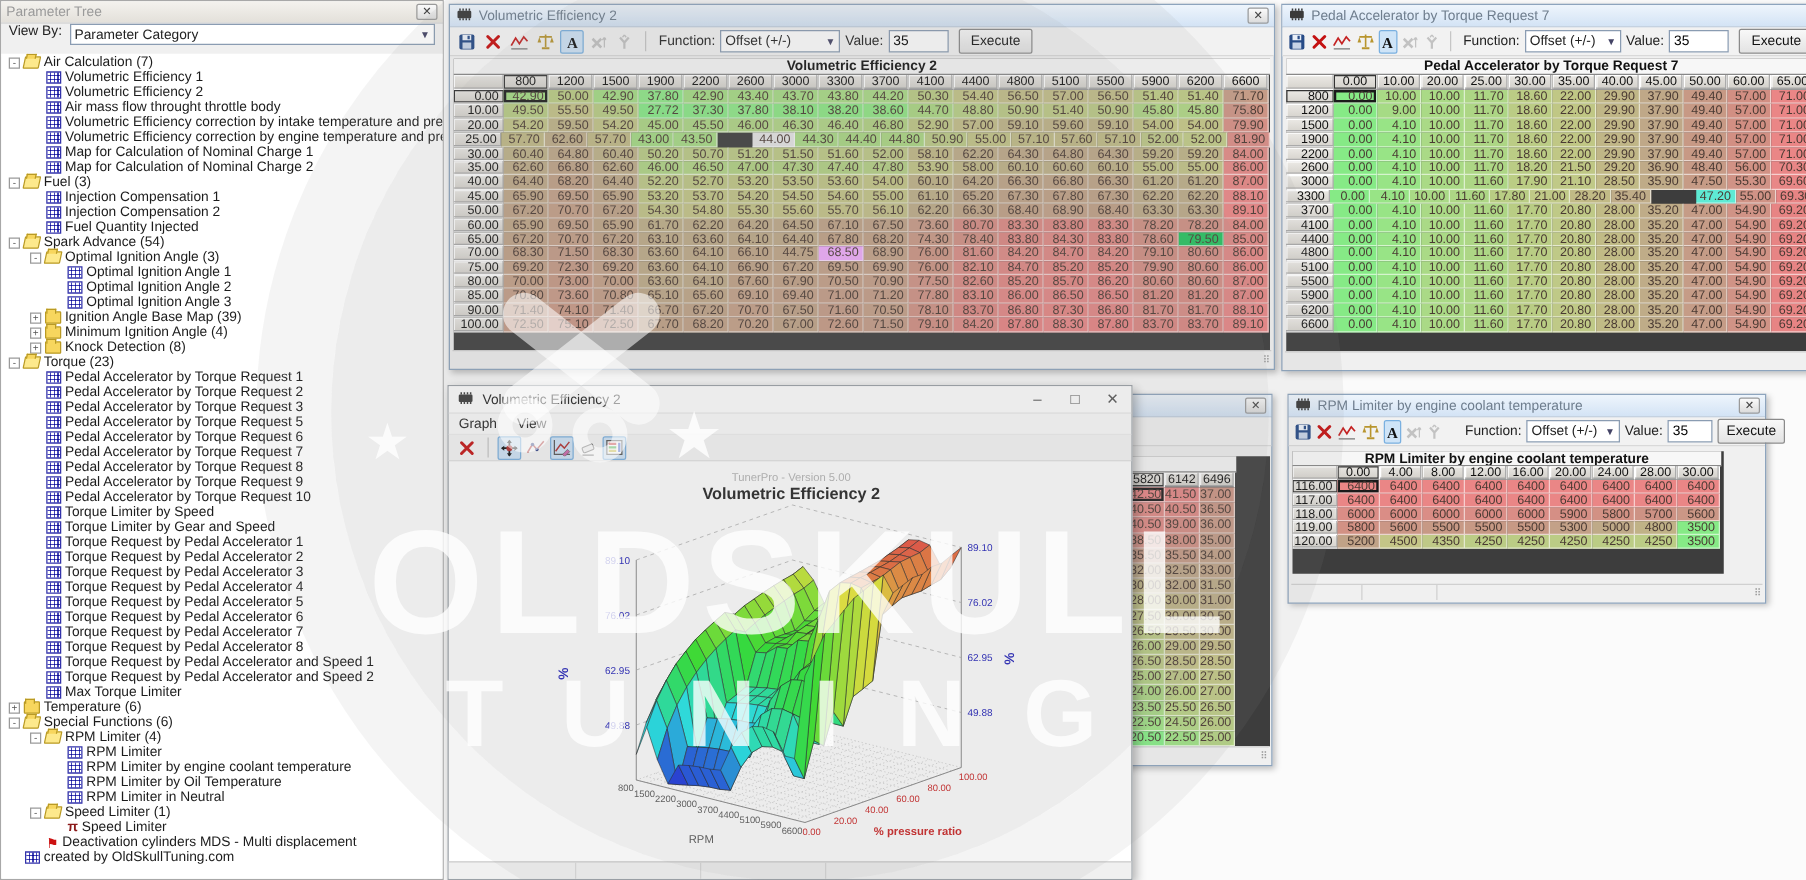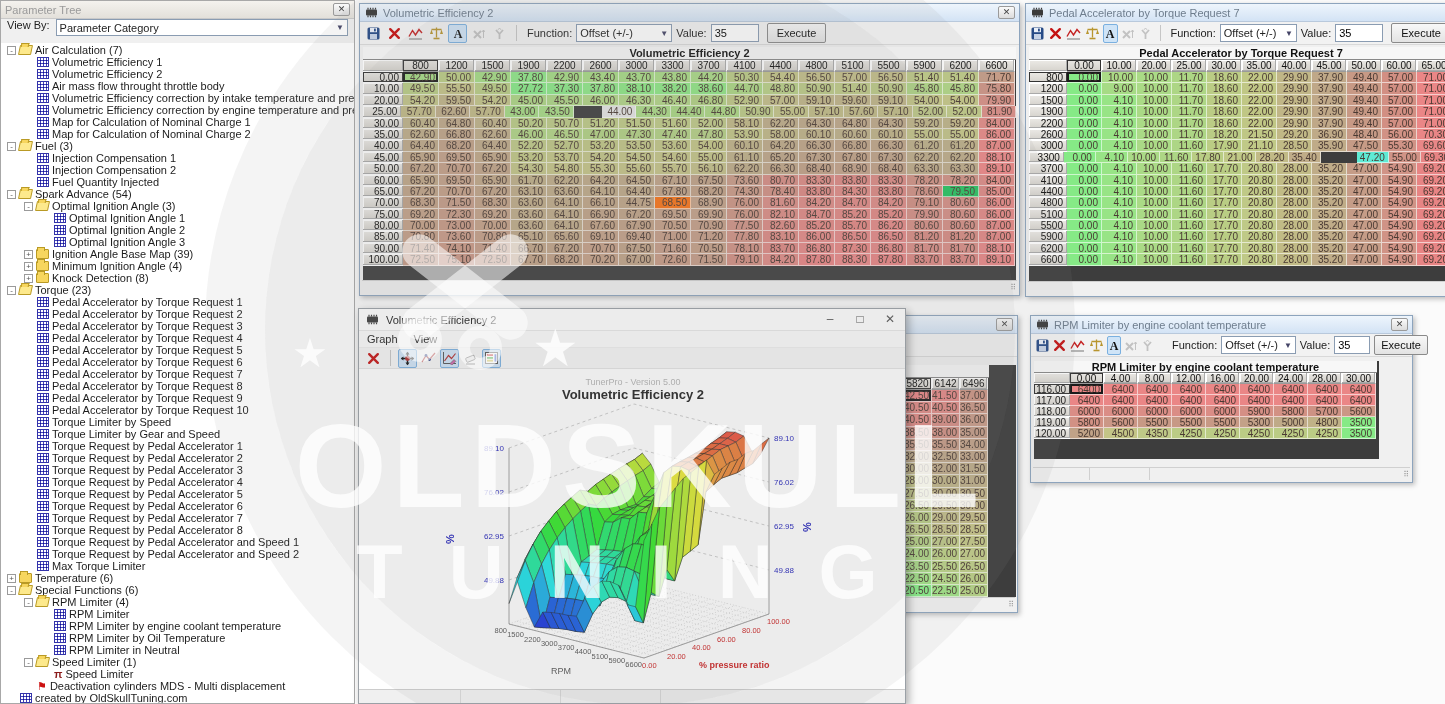--- a/index.html
+++ b/index.html
@@ -230,25 +230,20 @@
           <span>Pedal Accelerator by Torque Request 2</span>
         </div>
         <div class="tree-row" style="padding-left: 23px;">
           <span style="width: 13px; flex: 0 0 auto;"></span>
           <span class="i-table"></span>
           <span>Pedal Accelerator by Torque Request 3</span>
         </div>
         <div class="tree-row" style="padding-left: 23px;">
           <span style="width: 13px; flex: 0 0 auto;"></span>
           <span class="i-table"></span>
-          <span>Pedal Accelerator by Torque Request 4</span>
-        </div>
-        <div class="tree-row" style="padding-left: 23px;">
-          <span style="width: 13px; flex: 0 0 auto;"></span>
-          <span class="i-table"></span>
           <span>Pedal Accelerator by Torque Request 5</span>
         </div>
         <div class="tree-row" style="padding-left: 23px;">
           <span style="width: 13px; flex: 0 0 auto;"></span>
           <span class="i-table"></span>
           <span>Pedal Accelerator by Torque Request 6</span>
         </div>
         <div class="tree-row" style="padding-left: 23px;">
           <span style="width: 13px; flex: 0 0 auto;"></span>
           <span class="i-table"></span>
@@ -700,21 +695,21 @@
         </div>
         <div class="g-row">
           <div class="g-rowhdr" style="width: 40px; height: 11.4px; line-height: 11.4px;">70.00</div>
           <div class="g-cell" style="width: 36px; height: 11.4px; line-height: 11.4px; background: rgb(193, 160, 134);">68.30</div>
           <div class="g-cell" style="width: 36px; height: 11.4px; line-height: 11.4px; background: rgb(197, 156, 135);">71.50</div>
           <div class="g-cell" style="width: 36px; height: 11.4px; line-height: 11.4px; background: rgb(193, 160, 134);">68.30</div>
           <div class="g-cell" style="width: 36px; height: 11.4px; line-height: 11.4px; background: rgb(191, 171, 136);">63.60</div>
           <div class="g-cell" style="width: 36px; height: 11.4px; line-height: 11.4px; background: rgb(191, 170, 136);">64.10</div>
           <div class="g-cell" style="width: 36px; height: 11.4px; line-height: 11.4px; background: rgb(192, 165, 135);">66.10</div>
           <div class="g-cell" style="width: 36px; height: 11.4px; line-height: 11.4px; background: rgb(192, 165, 135);">44.75</div>
-          <div class="g-cell" style="width: 36px; height: 11.4px; line-height: 11.4px; background: #f97316;">68.50</div>
+          <div class="g-cell" style="width: 36px; height: 11.4px; line-height: 11.4px; background: #f0abfc;">68.50</div>
           <div class="g-cell" style="width: 36px; height: 11.4px; line-height: 11.4px; background: rgb(195, 162, 136);">68.90</div>
           <div class="g-cell" style="width: 36px; height: 11.4px; line-height: 11.4px; background: rgb(205, 148, 132);">76.00</div>
           <div class="g-cell" style="width: 36px; height: 11.4px; line-height: 11.4px; background: rgb(218, 141, 134);">81.60</div>
           <div class="g-cell" style="width: 36px; height: 11.4px; line-height: 11.4px; background: rgb(223, 139, 134);">84.20</div>
           <div class="g-cell" style="width: 36px; height: 11.4px; line-height: 11.4px; background: rgb(224, 136, 133);">84.70</div>
           <div class="g-cell" style="width: 36px; height: 11.4px; line-height: 11.4px; background: rgb(223, 139, 134);">84.20</div>
           <div class="g-cell" style="width: 36px; height: 11.4px; line-height: 11.4px; background: rgb(210, 143, 131);">79.10</div>
           <div class="g-cell" style="width: 36px; height: 11.4px; line-height: 11.4px; background: rgb(214, 142, 133);">80.60</div>
           <div class="g-cell" style="width: 36px; height: 11.4px; line-height: 11.4px; background: rgb(228, 136, 134);">86.00</div>
         </div>

